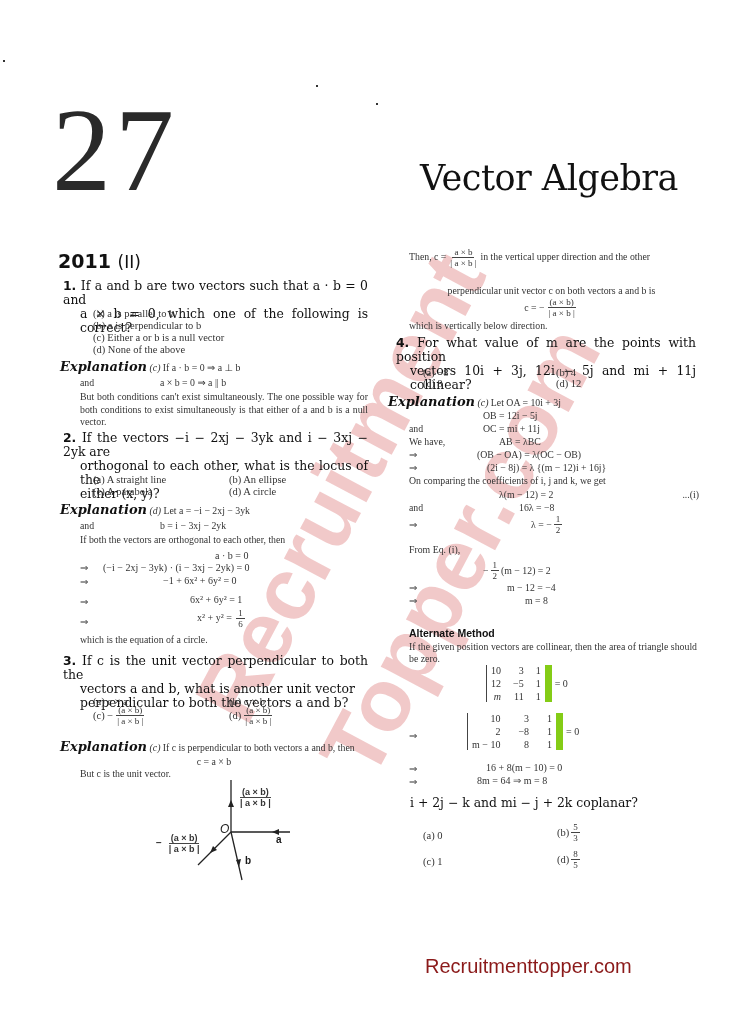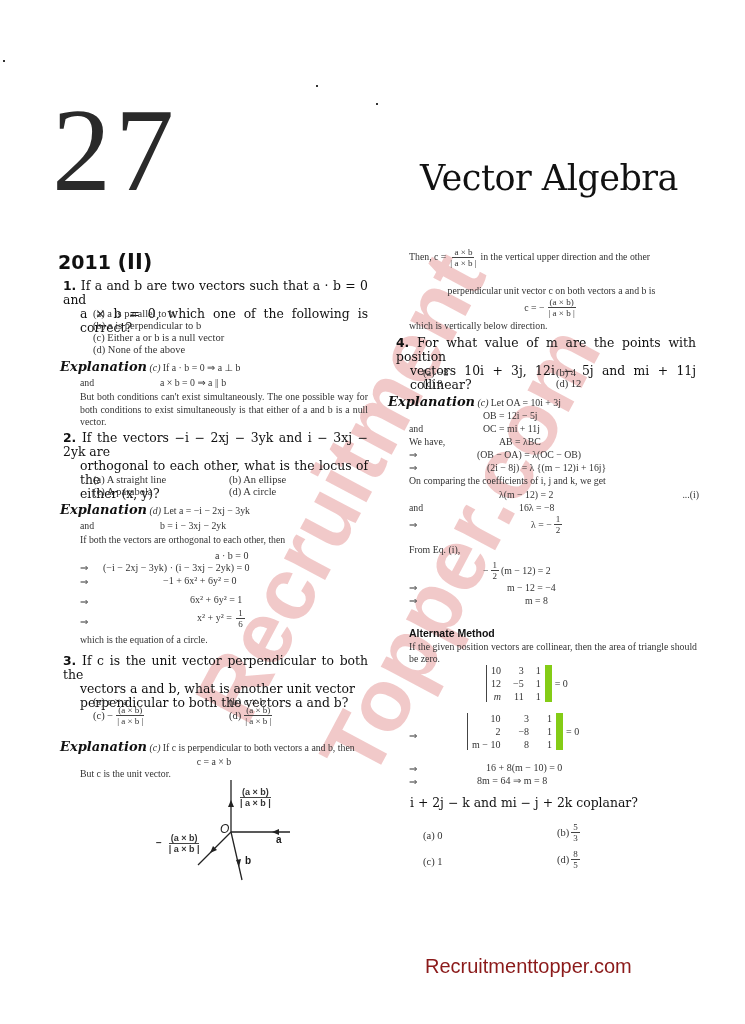--- a/index.html
+++ b/index.html
@@ -1,21 +1,21 @@
 <!DOCTYPE html>
 <html><head>
 <meta charset="utf-8">
 <style>
   html, body { margin:0; padding:0; background:#ffffff; }
   body { width:745px; height:1024px; position:relative; overflow:hidden; font-family:"DejaVu Serif", serif; color:#1a1a1a; }
   .abs { position:absolute; }
   .chapnum { left:52px; top:92px; font-family:"Liberation Serif", serif; font-size:118px; line-height:1; color:#2a2a2a; letter-spacing:4px; }
   .chaptitle { left:420px; top:158px; font-family:"DejaVu Serif", serif; font-size:35px; color:#111; letter-spacing:-0.5px; }
   .year { left:58px; top:250px; font-family:"DejaVu Sans", sans-serif; font-weight:bold; font-size:19px; color:#111; }
-  .year span.sub { font-weight:bold; font-size:21px; }
+  .year span.sub { font-weight:normal; font-size:17px; }
   .q { font-family:"DejaVu Serif", serif; font-size:12.4px; line-height:14px; color:#111; text-align:justify; }
   .q .num { font-family:"DejaVu Sans", sans-serif; font-weight:bold; }
   .opt { font-family:"Liberation Serif", serif; font-size:10.5px; color:#333; line-height:12px; }
   .exp { font-family:"Liberation Serif", serif; font-size:9.8px; color:#333; line-height:12.2px; }
   .exp b.lbl { font-style:italic; font-weight:bold; font-size:13px; color:#111; font-family:"DejaVu Serif", serif; }
   .exp i.tag { font-style:italic; }
   .math { font-family:"Liberation Serif", serif; font-size:10px; color:#333; white-space:nowrap; }
   .frac { display:inline-flex; flex-direction:column; align-items:center; vertical-align:middle; font-size:9px; line-height:10px; margin:0 2px;text-align:right; }
   .frac .n { border-bottom:1px solid #444; padding:0 2px; }
   .frac .d { padding:0 2px; }

